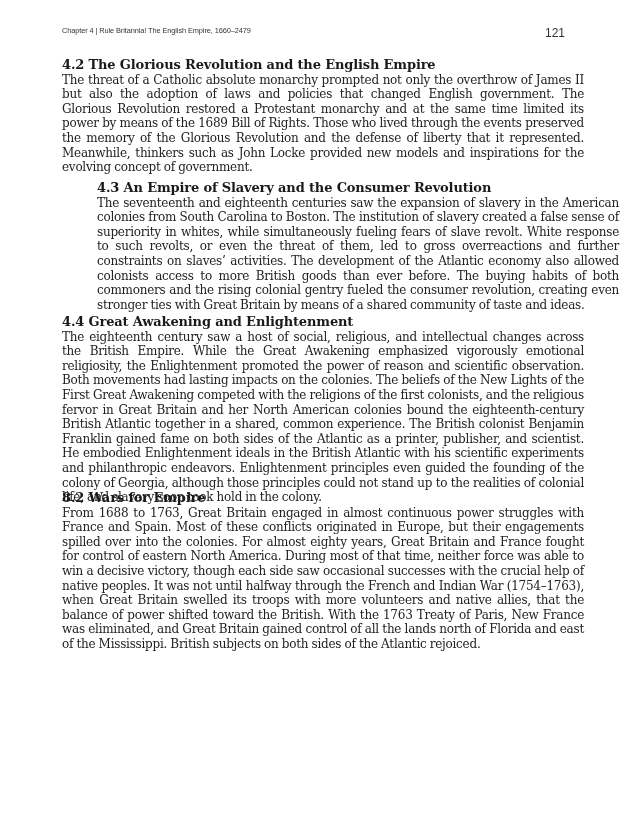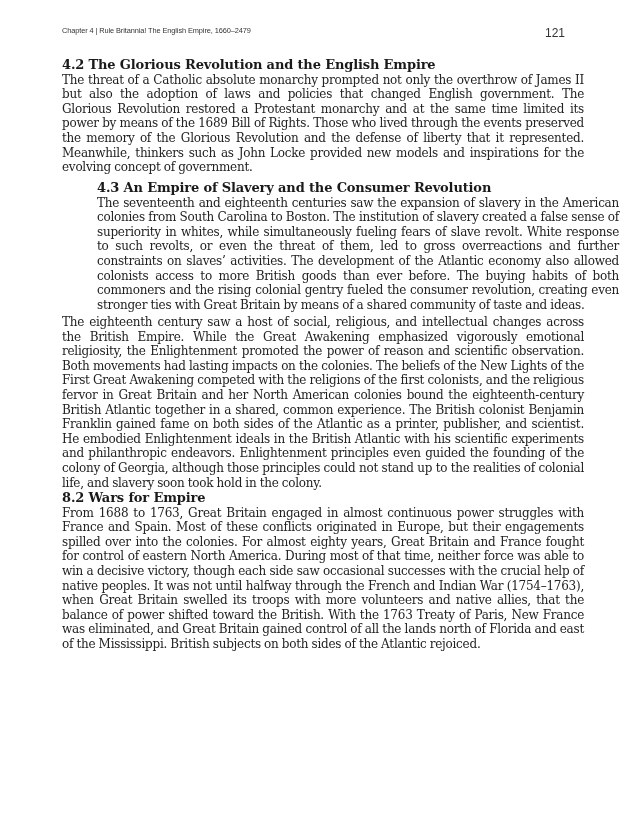--- a/index.html
+++ b/index.html
@@ -36,19 +36,20 @@
 <div class="content">
   <div class="section" style="top:58px;">
     <h2>4.2 The Glorious Revolution and the English Empire</h2>
     <p>The threat of a Catholic absolute monarchy prompted not only the overthrow of James II but also the adoption of laws and policies that changed English government. The Glorious Revolution restored a Protestant monarchy and at the same time limited its power by means of the 1689 Bill of Rights. Those who lived through the events preserved the memory of the Glorious Revolution and the defense of liberty that it represented. Meanwhile, thinkers such as John Locke provided new models and inspirations for the evolving concept of government.</p>
   </div>
   <div class="section" style="top:181px;margin-left:35px;">
     <h2>4.3 An Empire of Slavery and the Consumer Revolution</h2>
     <p>The seventeenth and eighteenth centuries saw the expansion of slavery in the American colonies from South Carolina to Boston. The institution of slavery created a false sense of superiority in whites, while simultaneously fueling fears of slave revolt. White response to such revolts, or even the threat of them, led to gross overreactions and further constraints on slaves’ activities. The development of the Atlantic economy also allowed colonists access to more British goods than ever before. The buying habits of both commoners and the rising colonial gentry fueled the consumer revolution, creating even stronger ties with Great Britain by means of a shared community of taste and ideas.</p>
   </div>
   <div class="section" style="top:315px;">
+    <h2>4.4 Great Awakening and Enlightenment</h2>
     <p>The eighteenth century saw a host of social, religious, and intellectual changes across the British Empire. While the Great Awakening emphasized vigorously emotional religiosity, the Enlightenment promoted the power of reason and scientific observation. Both movements had lasting impacts on the colonies. The beliefs of the New Lights of the First Great Awakening competed with the religions of the first colonists, and the religious fervor in Great Britain and her North American colonies bound the eighteenth-century British Atlantic together in a shared, common experience. The British colonist Benjamin Franklin gained fame on both sides of the Atlantic as a printer, publisher, and scientist. He embodied Enlightenment ideals in the British Atlantic with his scientific experiments and philanthropic endeavors. Enlightenment principles even guided the founding of the colony of Georgia, although those principles could not stand up to the realities of colonial life, and slavery soon took hold in the colony.</p>
   </div>
   <div class="section" style="top:491px;">
     <h2>8.2 Wars for Empire</h2>
     <p>From 1688 to 1763, Great Britain engaged in almost continuous power struggles with France and Spain. Most of these conflicts originated in Europe, but their engagements spilled over into the colonies. For almost eighty years, Great Britain and France fought for control of eastern North America. During most of that time, neither force was able to win a decisive victory, though each side saw occasional successes with the crucial help of native peoples. It was not until halfway through the French and Indian War (1754–1763), when Great Britain swelled its troops with more volunteers and native allies, that the balance of power shifted toward the British. With the 1763 Treaty of Paris, New France was eliminated, and Great Britain gained control of all the lands north of Florida and east of the Mississippi. British subjects on both sides of the Atlantic rejoiced.</p>
   </div>
 </div>
 
 </body></html>

